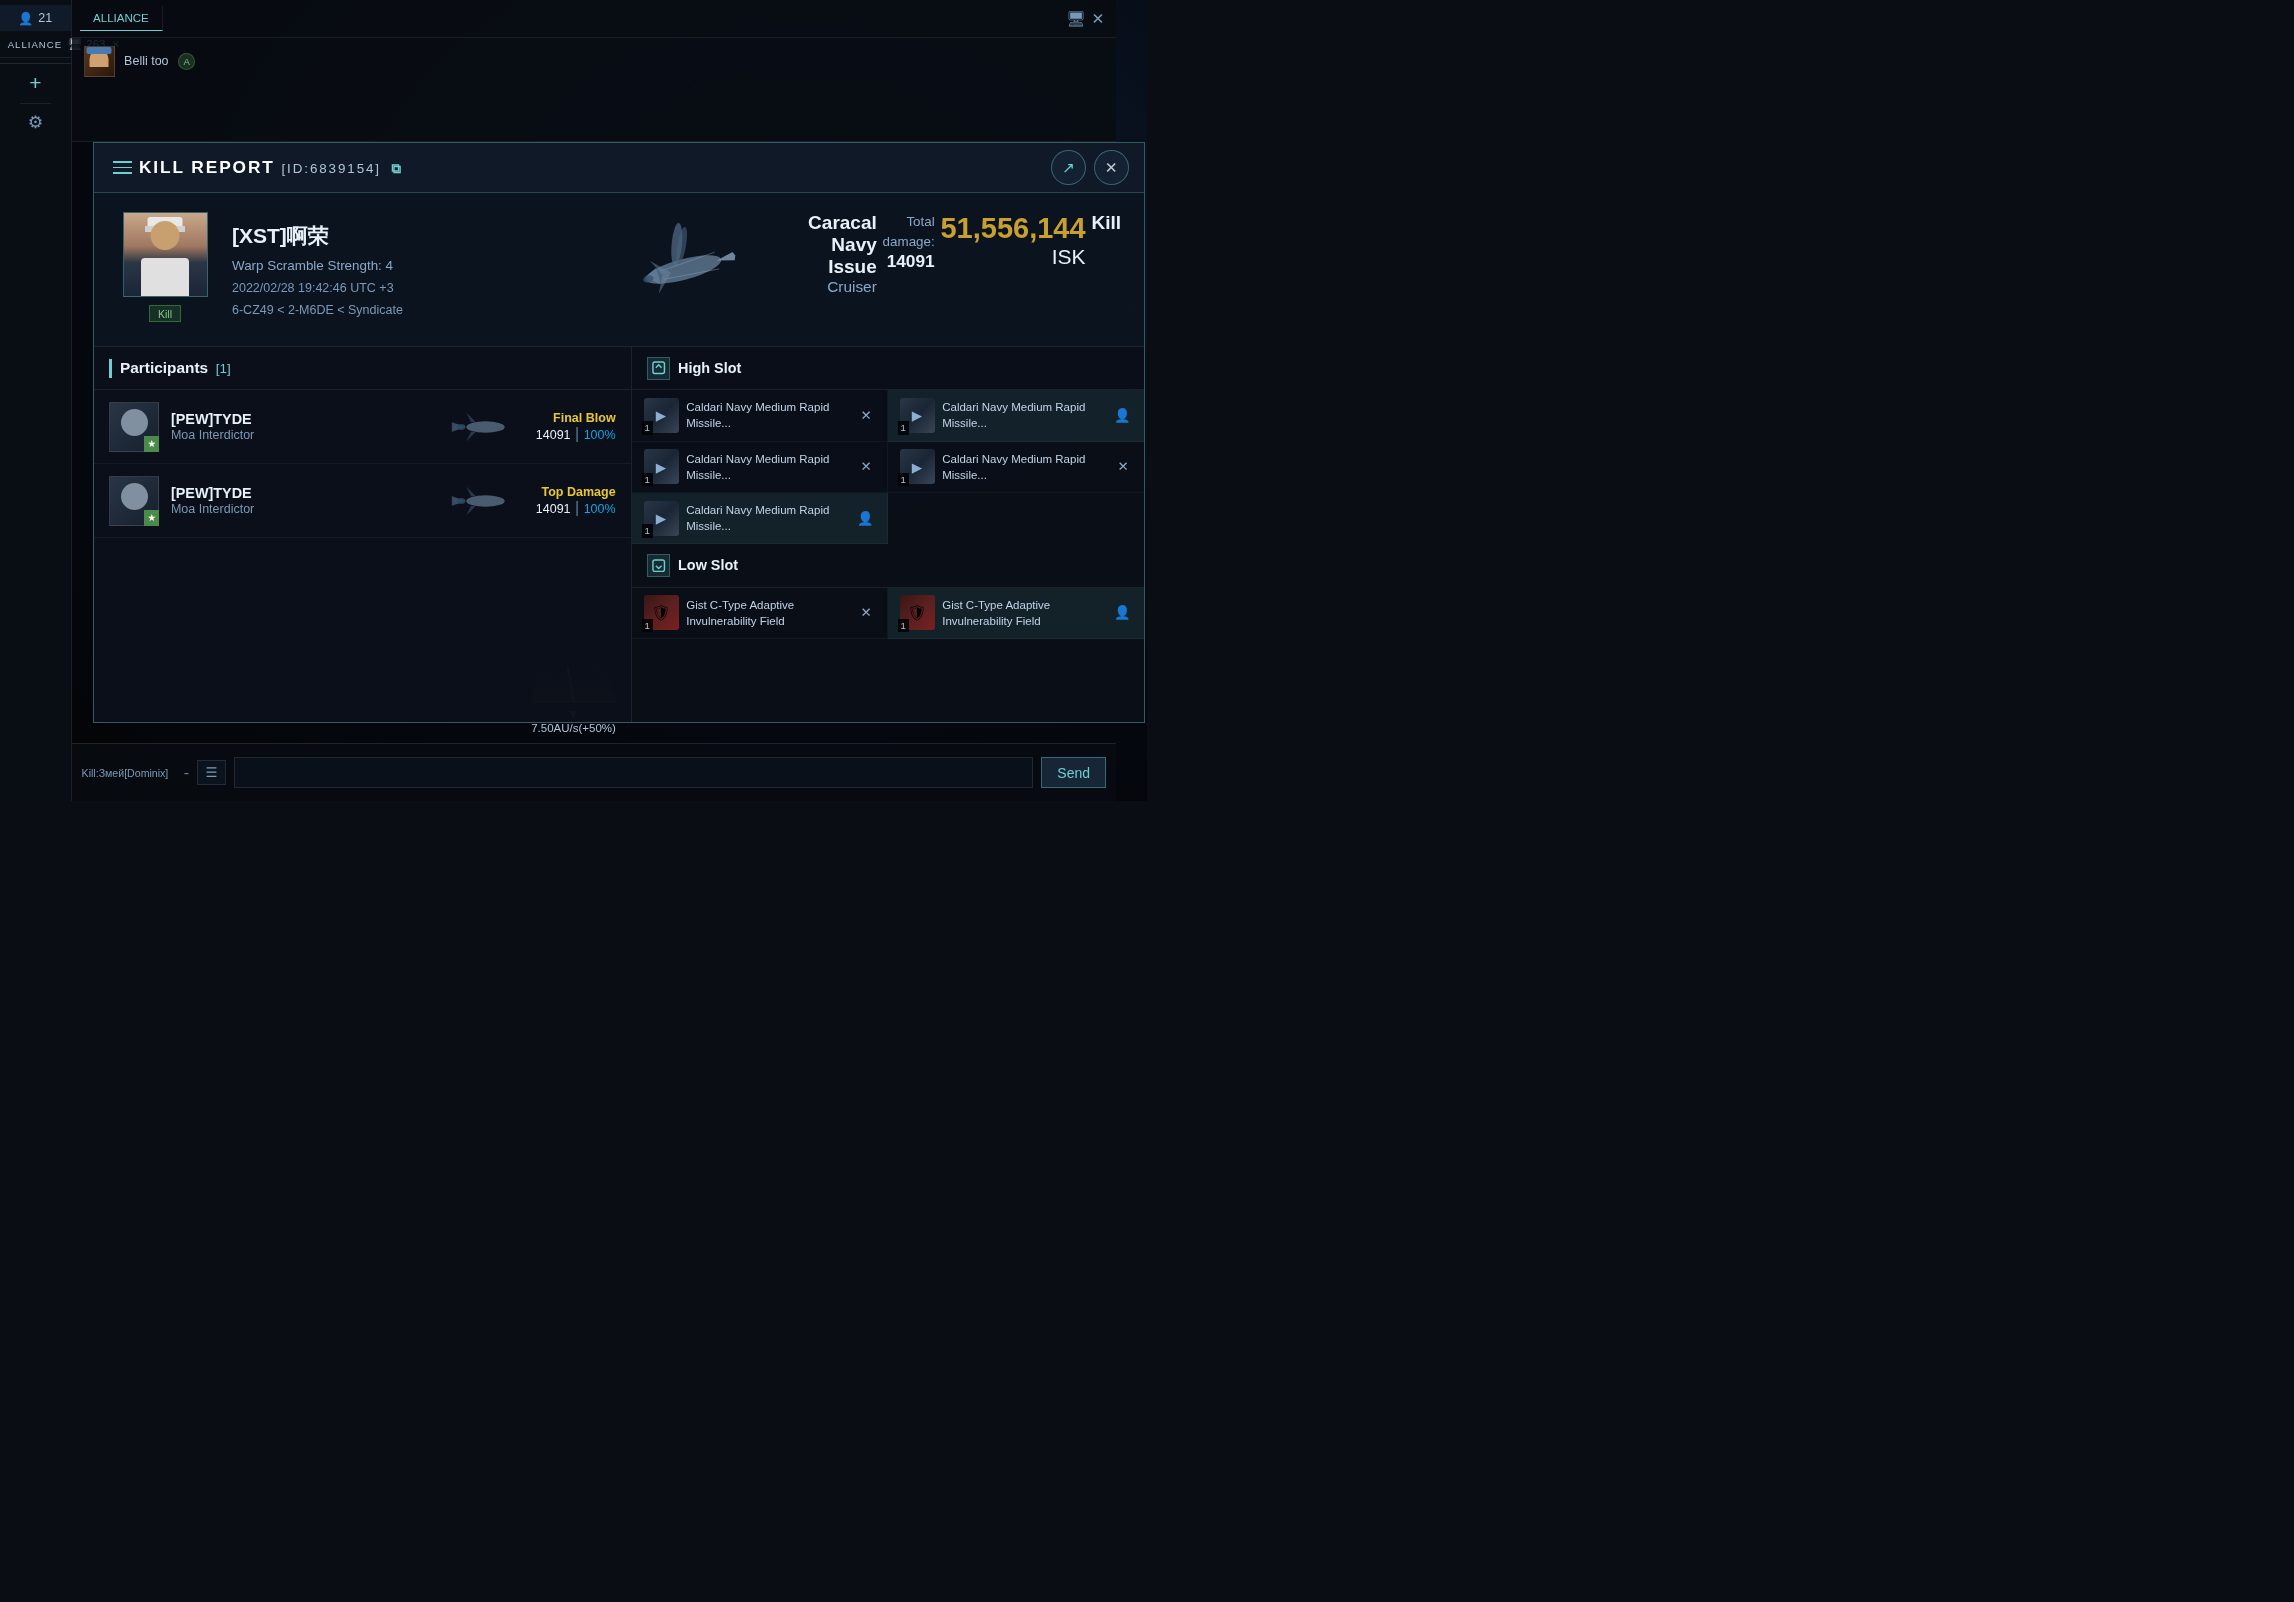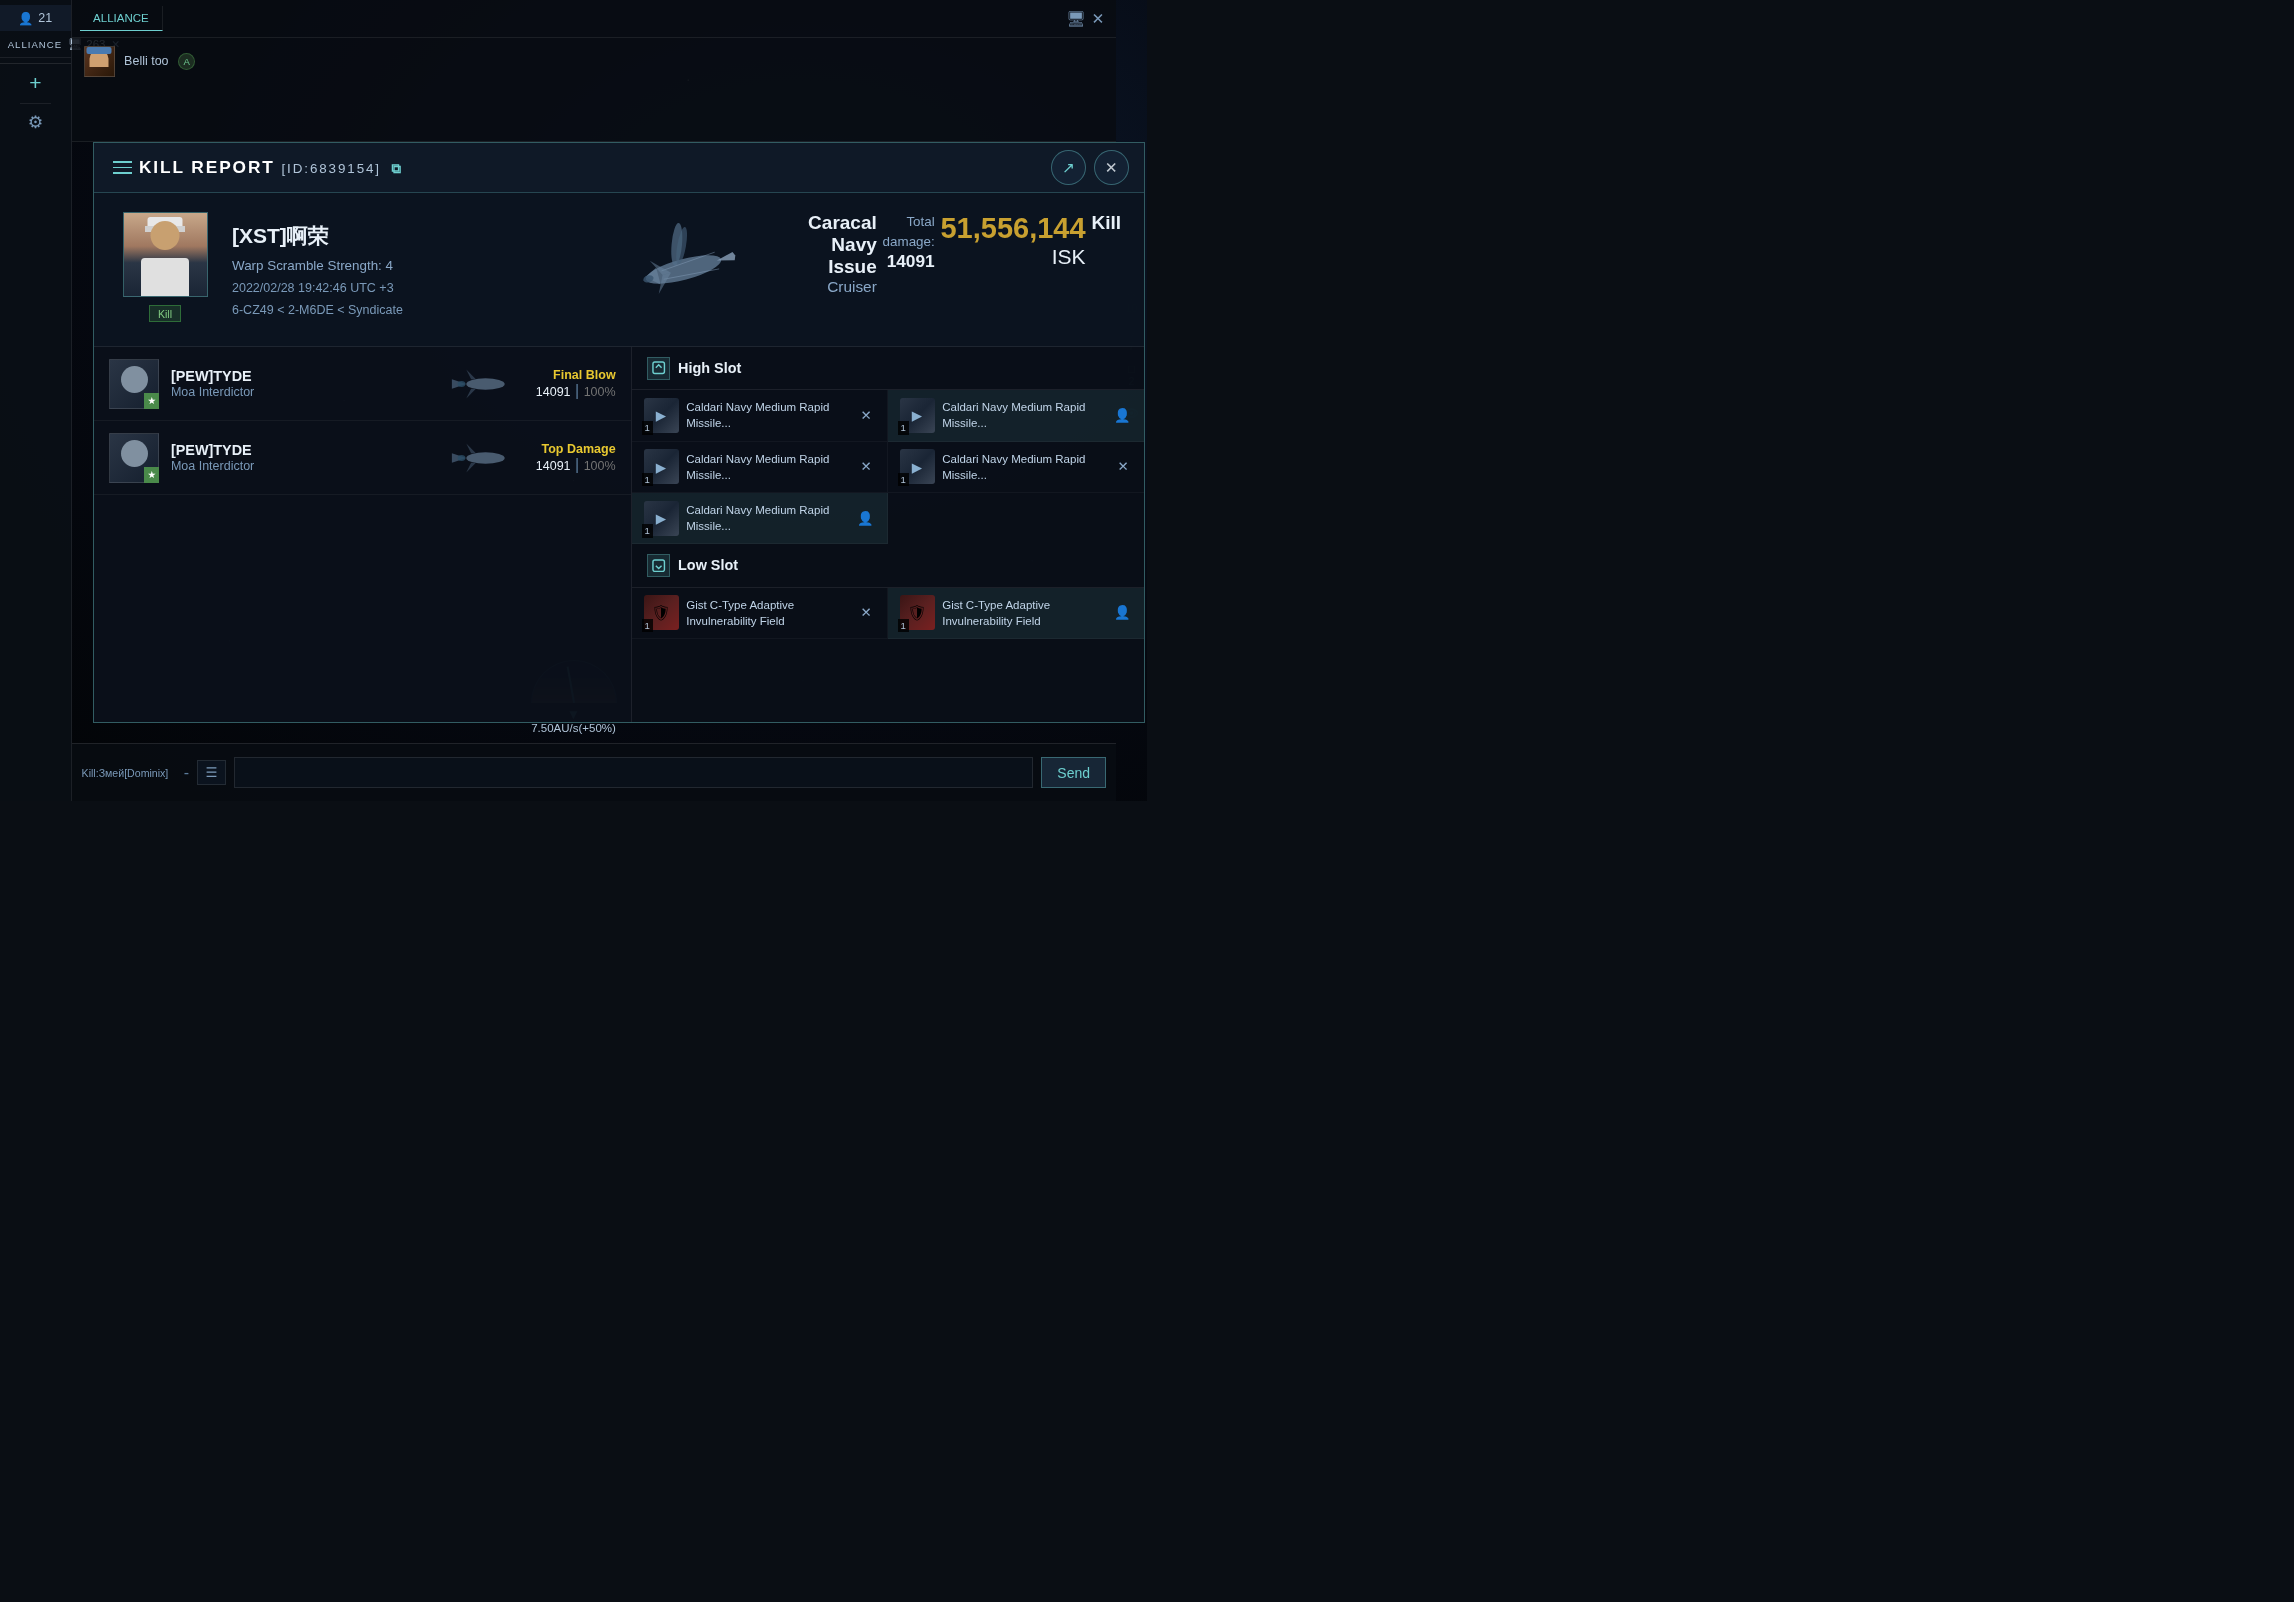--- a/index.html
+++ b/index.html
@@ -631,21 +631,21 @@
 
     .final-blow { color: #e8c830; }
     .top-damage { color: #e8c830; }
 
     .participant-dmg {
       color: #e8f0f8;
       font-size: 12.5px;
     }
 
     .participant-pct {
-      color: #737373;
+      color: #0ea5e9;
       font-size: 12.5px;
     }
 
     
     .kr-slots {
       flex: 1;
       overflow-y: auto;
       background: rgba(8, 14, 22, 0.5);
     }
 
@@ -942,20 +942,25 @@
         <span class="kr-isk-value">51,556,144</span>
         <span class="kr-isk-unit">ISK</span>
       </div>
       <div class="kr-kill-label">Kill</div>
     </div>
   </div>
 
   <div class="kr-content">
 
     <div class="kr-participants">
+      <div class="kr-section-header">
+        <div class="kr-section-accent"></div>
+        <span class="kr-section-title">Participants</span>
+        <span class="kr-section-count">[1]</span>
+      </div>
 
       <div class="participant-row">
         <div class="participant-avatar">
           <div style="width:100%; height:100%; background:linear-gradient(135deg, #2a3545, #151f2e); display:flex; align-items:center; justify-content:center;">
             <div style="width:27px; height:27px; background:#8090a0; border-radius:50%; position:relative; top:-3.8px;"></div>
           </div>
           <div class="avatar-star">★</div>
         </div>
         <div class="participant-info">
           <div class="participant-name">[PEW]TYDE</div>

